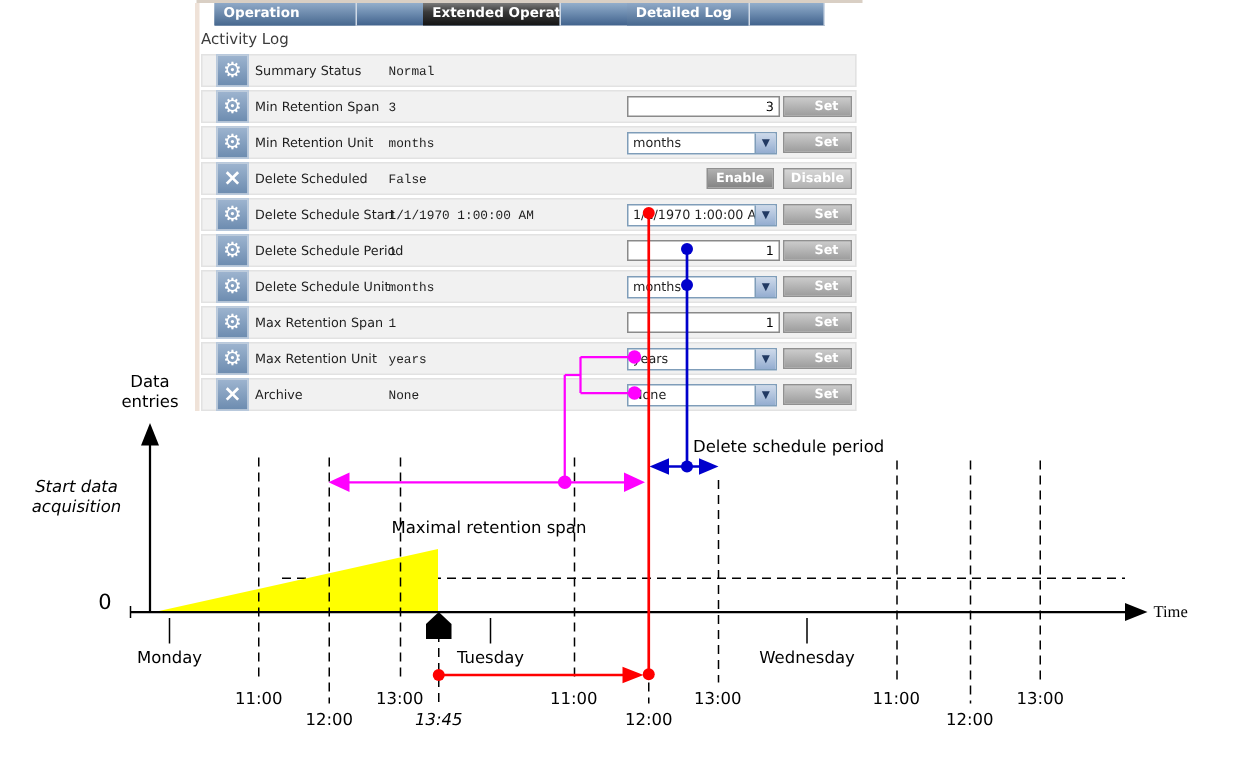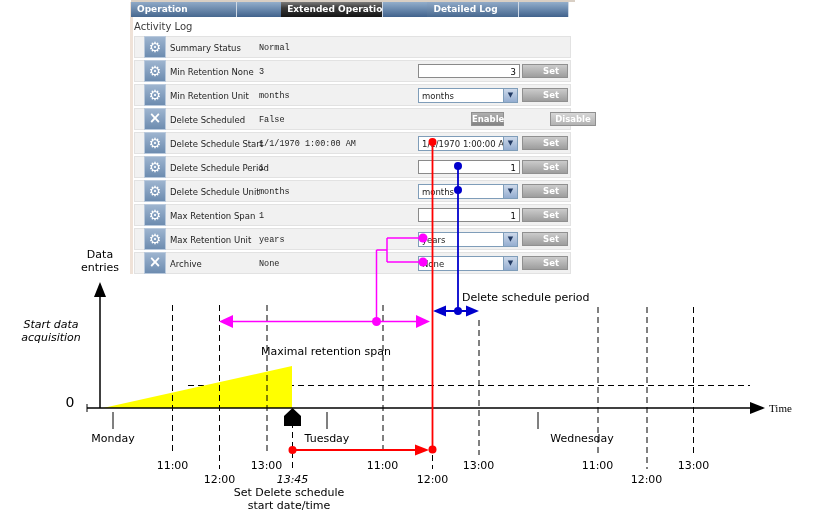--- a/index.html
+++ b/index.html
@@ -2,21 +2,21 @@
 <html><head>
 <meta charset="utf-8">
 <style>
   html,body{margin:0;padding:0;background:#fff;}
   #canvas{position:relative;width:822px;height:516px;background:#fff;overflow:hidden;
           font-family:"DejaVu Sans",sans-serif;}
   
   #panel{position:absolute;left:131px;top:0;width:444px;height:278px;}
   #panel-topstrip{position:absolute;left:0;top:0;width:444px;height:2px;background:#d9cfc4;}
   #panel-leftstrip{position:absolute;left:-1px;top:2px;width:3px;height:272px;background:#efe2d8;}
-  #tabbar{position:absolute;left:0;top:2px;width:438px;height:15px;
+  #tabbar{position:absolute;left:12px;top:2px;width:407px;height:15px;
           background:linear-gradient(#93aecb,#6d8cb0 45%,#41628c);display:flex;gap:44px;}
   .tab{height:100%;box-sizing:border-box;color:#fff;font-size:9px;font-weight:bold;
        line-height:15px;padding-left:6px;border-right:1px solid #cfd9e6;
        background:linear-gradient(#8fa9c7,#47688f);white-space:nowrap;overflow:hidden;}
   .tab.active{background:linear-gradient(#7a7a7a,#3a3a3a 40%,#141414);}
   #tabbar .spacer{flex:1;border-left:1px solid #cfd9e6;margin-left:5px;}
   #section-title{position:absolute;left:3px;top:21px;font-size:10px;color:#3c3c3c;text-align:right;}
   #rows{position:absolute;left:3px;top:36px;width:437px;}
   .row{position:relative;width:437px;height:22px;margin-bottom:2px;background:#f1f1f1;
        border:1px solid #e2e2e2;box-sizing:border-box;}
@@ -31,22 +31,22 @@
   .sel{position:absolute;left:283px;top:3px;width:100px;height:15px;background:#fff;
        border:1px solid #7f9db9;box-sizing:border-box;}
   .sel-text{position:absolute;left:3px;top:2px;font-size:8.5px;color:#1e1e1e;white-space:nowrap;}
   .sel-arrow{position:absolute;right:0;top:0;width:13px;height:13px;
        background:linear-gradient(#cdd9ea,#94add0);border-left:1px solid #7f9db9;
        color:#223a63;font-size:7px;text-align:center;line-height:13px;}
   .btn{position:absolute;top:3px;height:14px;box-sizing:border-box;border:1px solid #909090;
        color:#fff;font-size:8.5px;font-weight:bold;text-align:center;line-height:12px;
        background:linear-gradient(#cbcbcb,#9d9d9d);}
   .btn.set{left:387px;width:46px;padding-left:12px;}
-  .btn.enable{left:336px;width:33px;background:linear-gradient(#b0b0b0,#848484);}
-  .btn.disable{left:387px;width:46px;background:linear-gradient(#d6d6d6,#b2b2b2);margin-left:28px;}
+  .btn.enable{left:336px;width:45px;background:linear-gradient(#b0b0b0,#848484);}
+  .btn.disable{left:387px;width:46px;background:linear-gradient(#d6d6d6,#b2b2b2);}
   
   .lbl{position:absolute;font-size:11px;color:#000;white-space:pre-line;text-align:center;line-height:13px;}
   .lbl.left{text-align:left;}
   #overlay{position:absolute;left:0;top:0;pointer-events:none;}
 </style>
 </head>
 <body>
 
 <div id="canvas">
 
@@ -64,21 +64,21 @@
     <div id="rows">
 
       <div class="row">
         <span class="ric">⚙</span>
         <span class="rlabel">Summary Status</span>
         <span class="rvalue">Normal</span>
       </div>
 
       <div class="row">
         <span class="ric">⚙</span>
-        <span class="rlabel">Min Retention None</span>
+        <span class="rlabel">Min Retention Span</span>
         <span class="rvalue">3</span>
         <input class="txt" value="3" style="">
         <div class="btn set">Set</div>
       </div>
 
       <div class="row">
         <span class="ric">⚙</span>
         <span class="rlabel">Min Retention Unit</span>
         <span class="rvalue">months</span>
         <div class="sel">
@@ -161,37 +161,35 @@
 
   <div class="lbl" style="left:70px;top:248px;width:60px;">Data
 entries</div>
   <div class="lbl" style="left:6px;top:318px;width:90px;font-style:italic;">Start data
 acquisition</div>
   <div class="lbl" style="left:60px;top:396px;width:20px;font-size:14px;">0</div>
   <div class="lbl left" style="left:769px;top:402px;font-family:Liberation Serif, serif;">Time</div>
 
   <div class="lbl" style="left:85px;top:432px;width:56px;">Monday</div>
   <div class="lbl" style="left:299px;top:432px;width:56px;">Tuesday</div>
-  <div class="lbl" style="left:502px;top:432px;width:72px;margin-left:44px;">Wednesday</div>
+  <div class="lbl" style="left:502px;top:432px;width:72px;">Wednesday</div>
 
   <div class="lbl" style="left:154px;top:459px;width:37px;">11:00</div>
   <div class="lbl" style="left:201px;top:473px;width:37px;">12:00</div>
   <div class="lbl" style="left:248px;top:459px;width:37px;">13:00</div>
   <div class="lbl" style="left:274px;top:473px;width:37px;font-style:italic;">13:45</div>
   <div class="lbl" style="left:364px;top:459px;width:37px;">11:00</div>
   <div class="lbl" style="left:414px;top:473px;width:37px;">12:00</div>
   <div class="lbl" style="left:460px;top:459px;width:37px;">13:00</div>
   <div class="lbl" style="left:579px;top:459px;width:37px;">11:00</div>
   <div class="lbl" style="left:628px;top:473px;width:37px;">12:00</div>
   <div class="lbl" style="left:675px;top:459px;width:37px;">13:00</div>
 
   <div class="lbl left" style="left:261px;top:302px;margin-top:43px;">Maximal retention span</div>
   <div class="lbl left" style="left:462px;top:291px;">Delete schedule period</div>
-  <div class="lbl" style="left:229px;top:486px;width:120px;">Set Delete schedule
-start date/time</div>
 
   <svg id="overlay" width="822" height="516" viewBox="0 0 822 516">
 
     <line x1="188" y1="385.5" x2="750" y2="385.5" stroke="#000" stroke-dasharray="6,4"></line>
 
     <polygon points="103,408 292,366 292,408" fill="#ffff00"></polygon>
 
     <g stroke="#000" stroke-dasharray="6,4">
       <line x1="172.5" y1="305" x2="172.5" y2="455"></line>
       <line x1="219.5" y1="305" x2="219.5" y2="469"></line>

